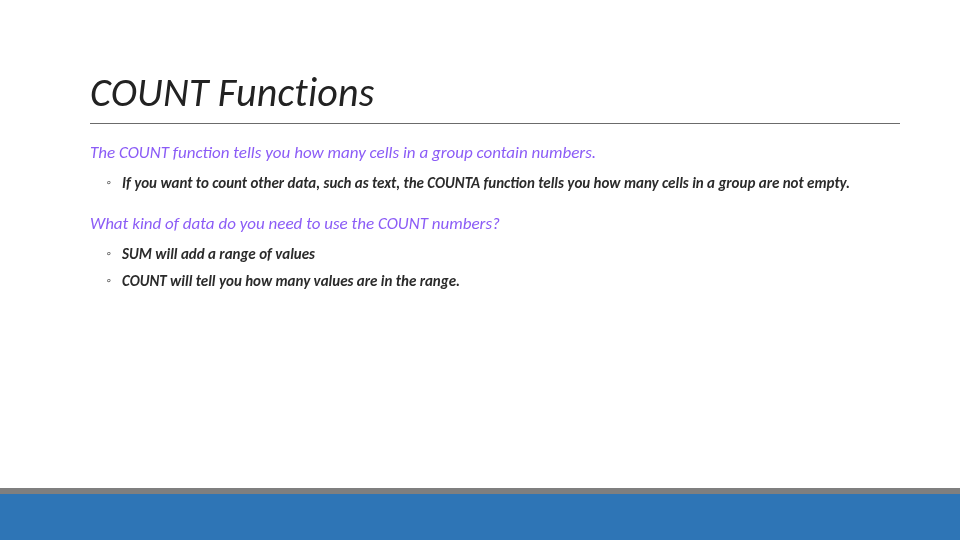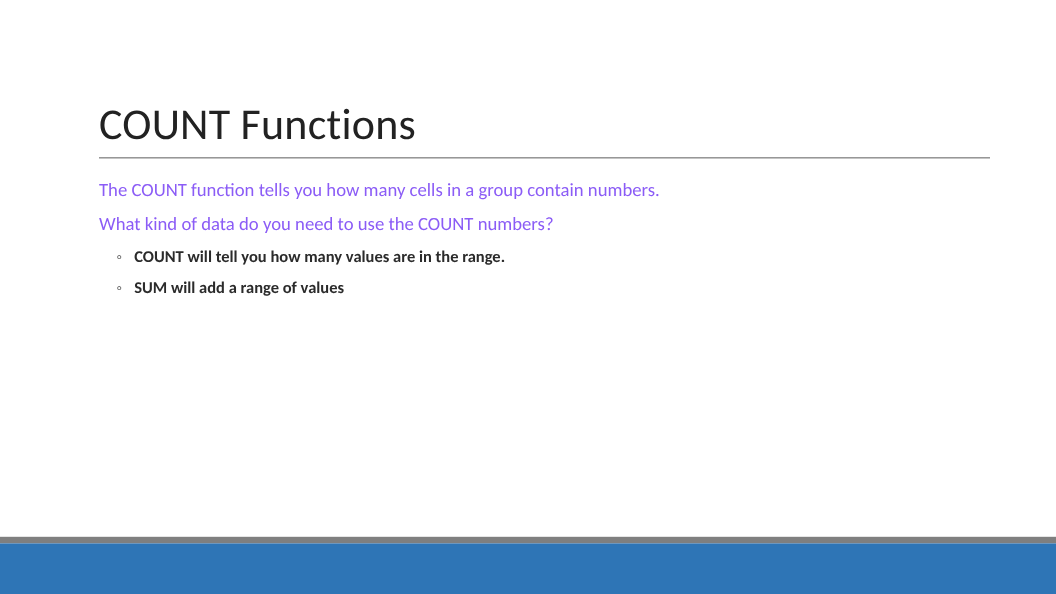--- a/index.html
+++ b/index.html
@@ -14,22 +14,23 @@
   }
   .slide {
     position: relative;
     width: 960px;
     height: 540px;
     box-sizing: border-box;
   }
   .content {
     position: absolute;
     left: 90px;
-    top: 88px;
+    top: 68px;
     right: 60px;
+    font-style: italic;
   }
   .title {
     font-size: 40px;
     font-weight: 400;
     color: #222;
     margin: 0 0 6px 0;
     letter-spacing: 0.2px;
   }
   .rule {
     border: none;
@@ -87,26 +88,29 @@
 </head>
 <body>
 
 <div class="slide">
   <div class="content">
 
     <h1 class="title">COUNT Functions</h1>
     <hr class="rule">
 
     <p class="subhead">The COUNT function tells you how many cells in a group contain numbers.</p>
+    <ul class="subs">
+      <li>If you want to count other data, such as text, the COUNTA function tells you how many cells in a group are not empty.</li>
+    </ul>
 
     <p class="subhead">What kind of data do you need to use the COUNT numbers?</p>
 
     <ul class="subs">
+      <li>SUM will add a range of values</li>
       <li>COUNT will tell you how many values are in the range.</li>
-      <li>SUM will add a range of values</li>
     </ul>
 
   </div>
 
   <div class="footer-band">
     <div class="thin"></div>
     <div class="thick"></div>
   </div>
 </div>
 

